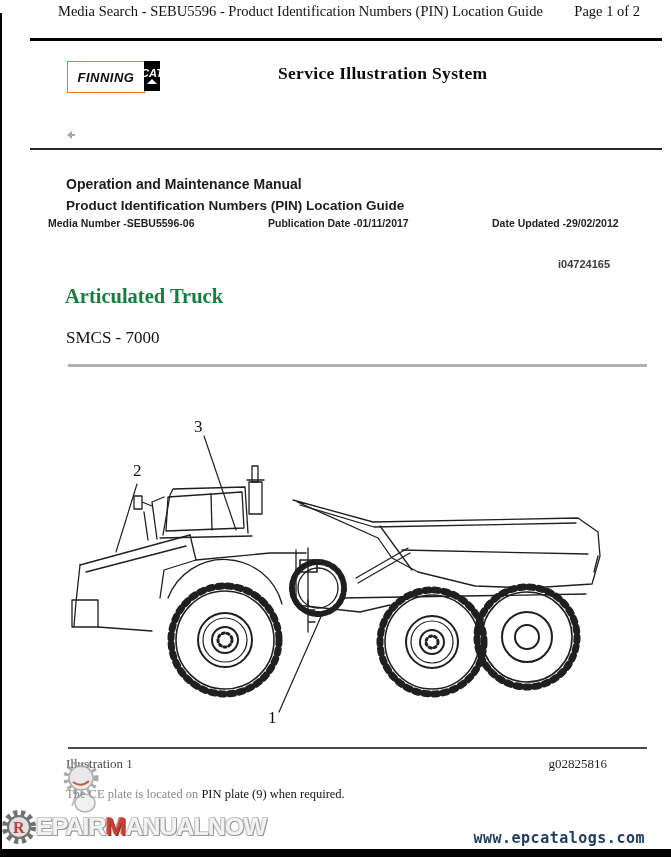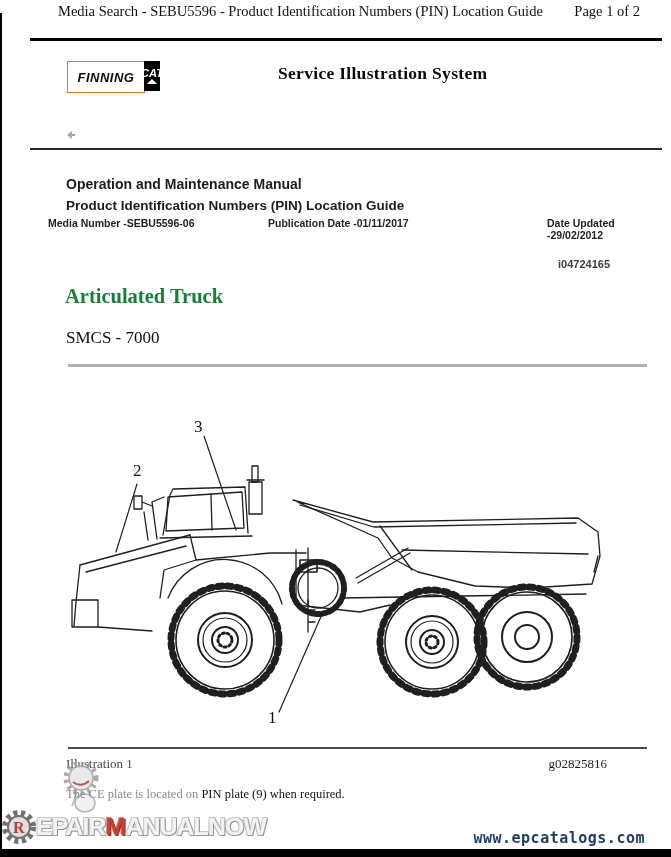--- a/index.html
+++ b/index.html
@@ -32,21 +32,21 @@
     border-bottom:5px solid #fff;margin-top:1px;}
   .sis-title{position:absolute;left:278px;top:63px;font-weight:bold;font-size:17.5px;color:#0a0a0a;
     letter-spacing:.3px;}
   .tiny-icon{position:absolute;left:66px;top:126px;opacity:.75;}
 
   
   .sans{font-family:"Liberation Sans",sans-serif;}
   .doc-title{position:absolute;left:66px;top:176px;font-weight:bold;font-size:14px;color:#1c1c1c;}
   .doc-subtitle{position:absolute;left:66px;top:198px;font-weight:bold;font-size:13.5px;color:#1c1c1c;}
   .meta{position:absolute;top:217px;font-weight:bold;font-size:10.5px;color:#222;}
-  .meta.m1{left:48px;} .meta.m2{left:268px;} .meta.m3{left:507px;padding-left:40px;}
+  .meta.m1{left:48px;} .meta.m2{left:268px;} .meta.m3{left:452px;padding-left:40px;}
   .doc-id{position:absolute;right:61px;top:258px;font-weight:bold;font-size:11px;color:#3d3d3d;}
 
   .section-title{position:absolute;left:65px;top:285px;font-weight:bold;font-size:20.5px;color:#15803d;}
   .smcs{position:absolute;left:66px;top:328px;font-weight:normal;font-size:17px;color:#111;}
 
   
   .truck-wrap{position:absolute;left:60px;top:400px;width:600px;height:345px;}
   .illus-row{position:absolute;left:66px;right:64px;top:756px;display:flex;
     justify-content:space-between;font-size:13px;}
   .illus-label{color:#4a4a4a;}

